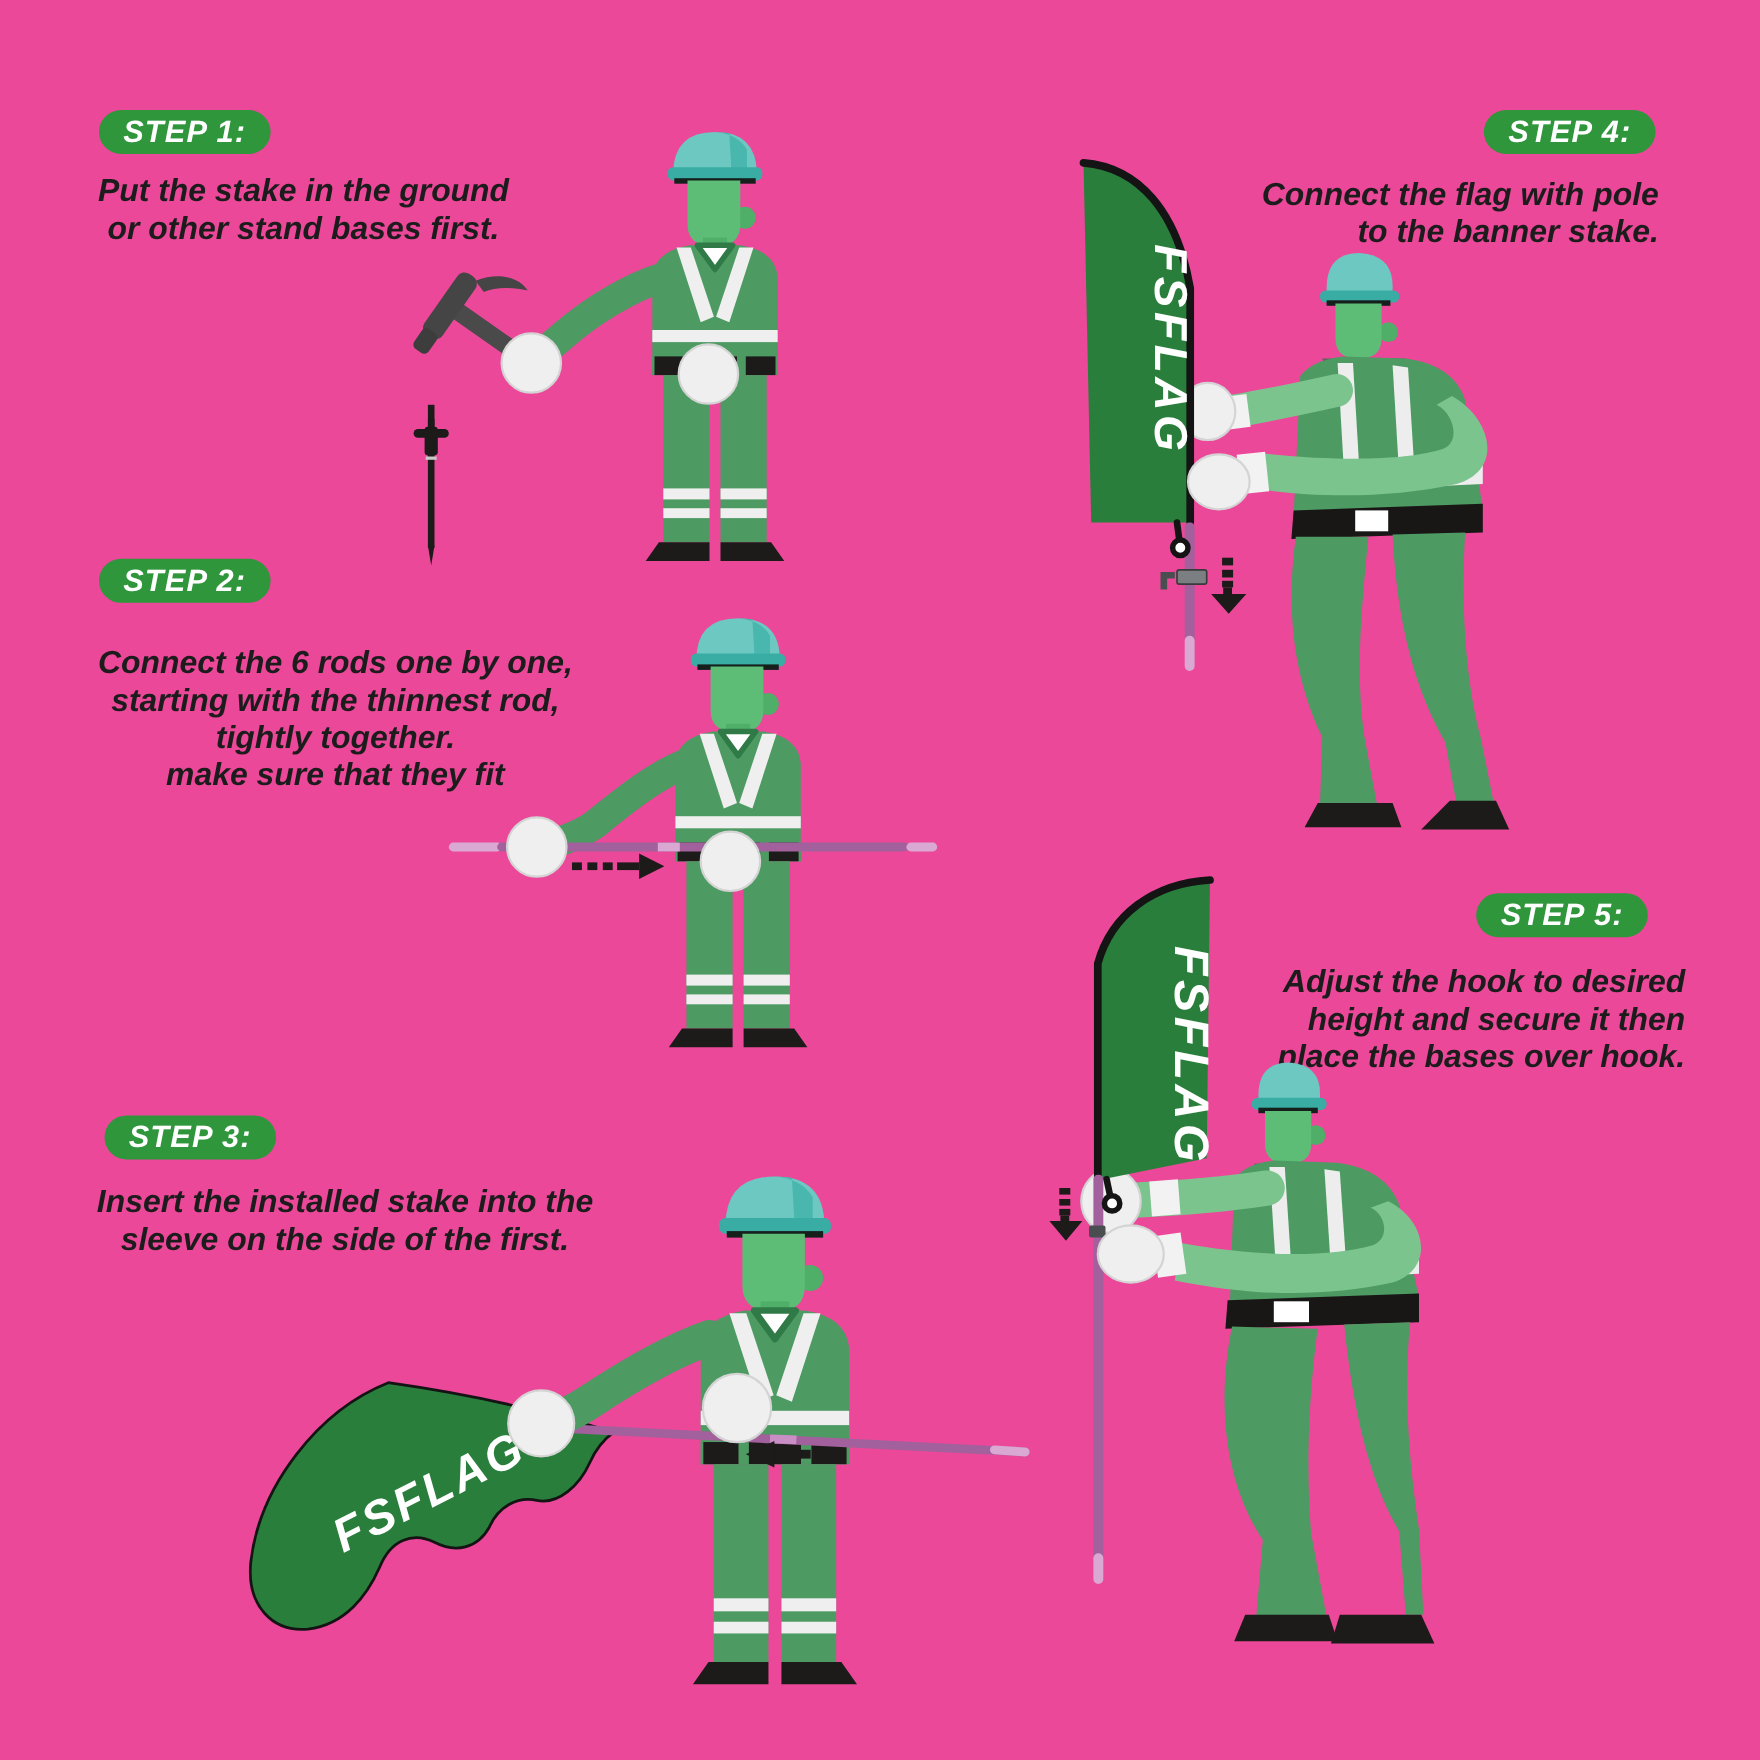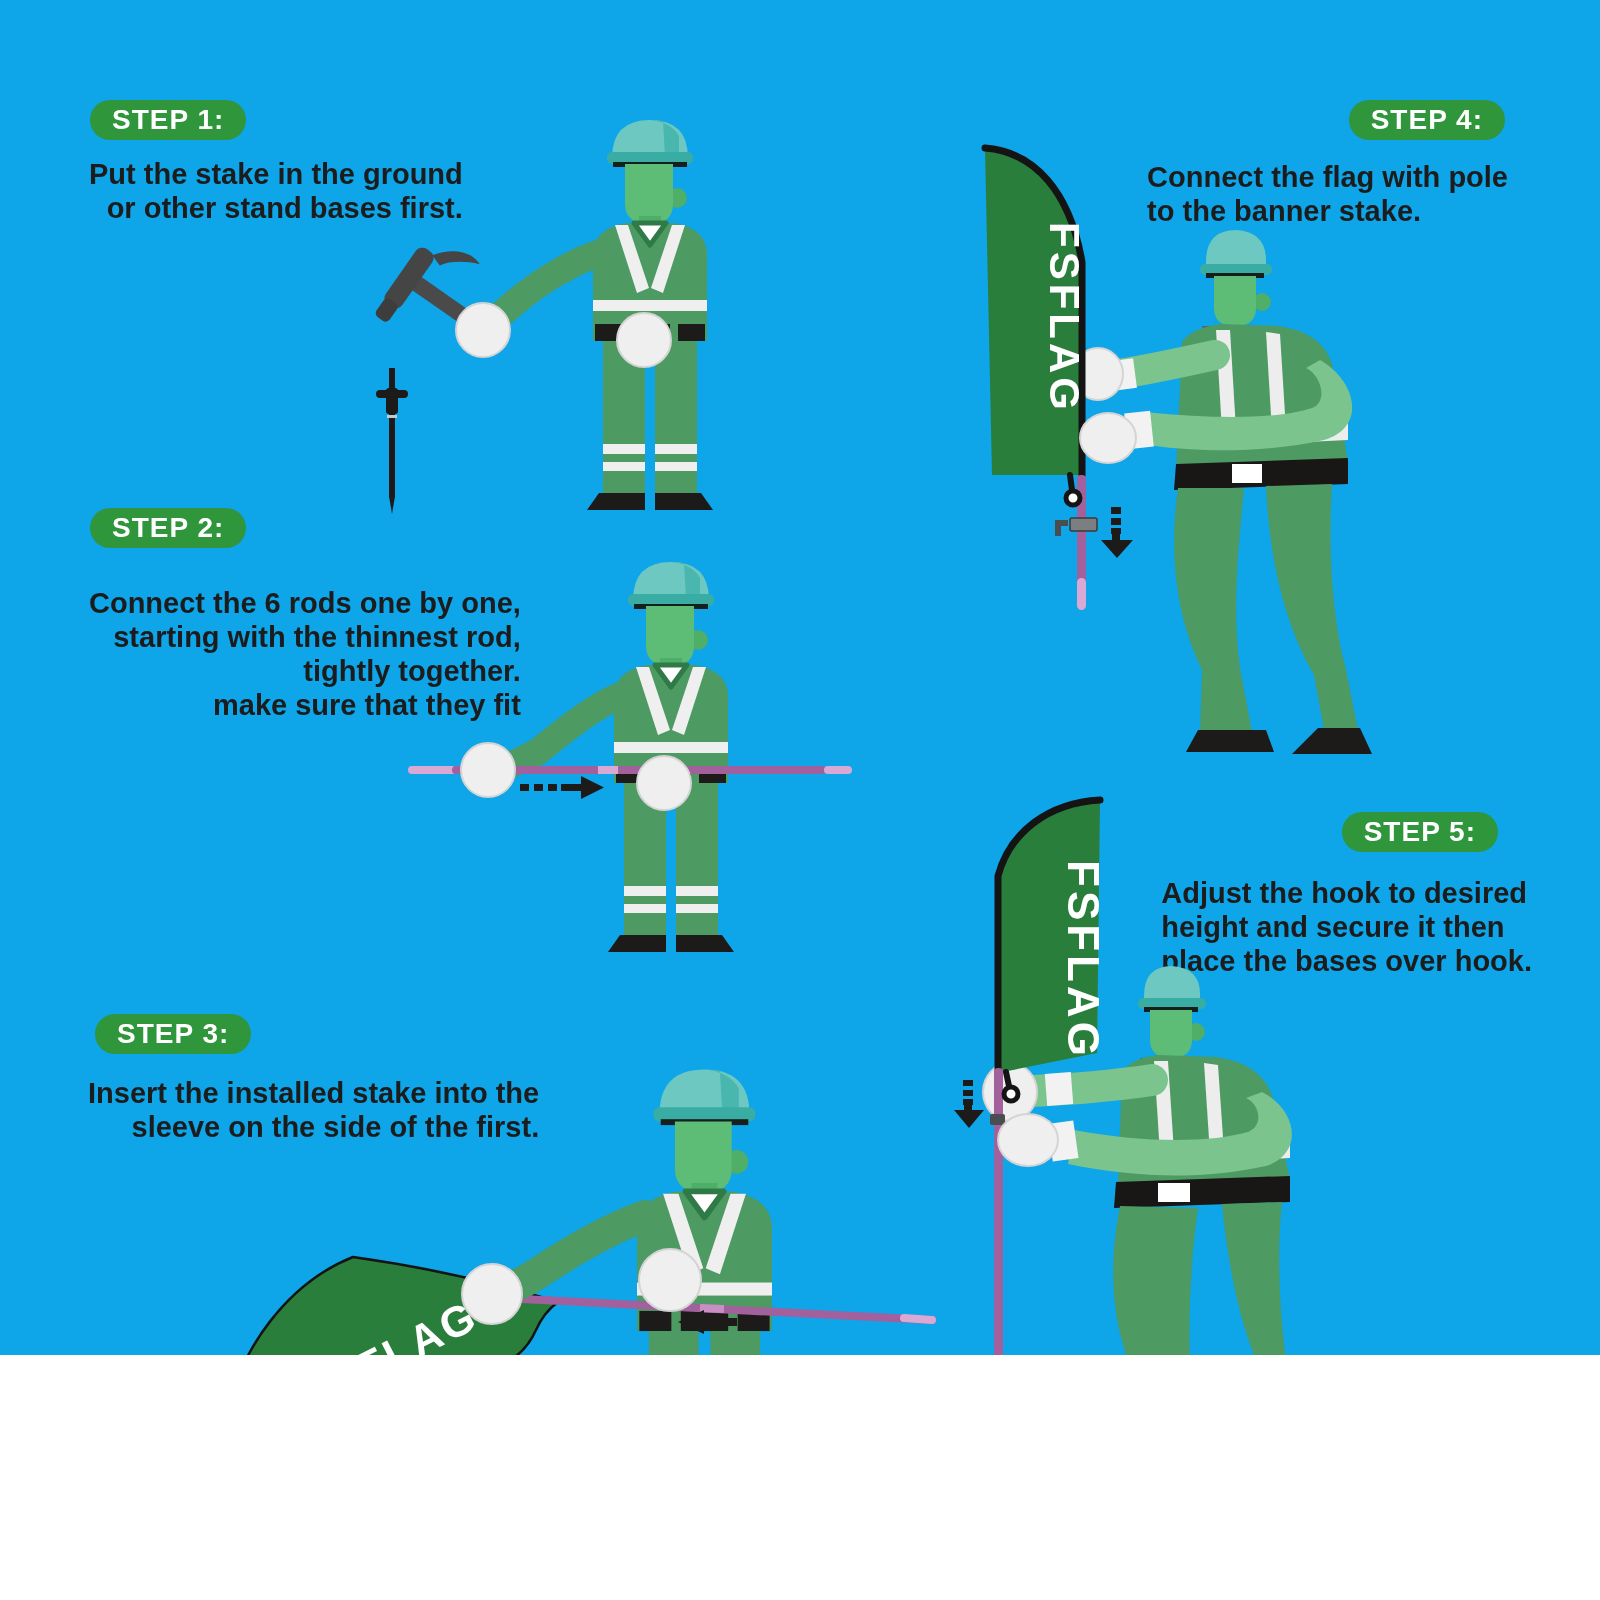--- a/index.html
+++ b/index.html
@@ -1,30 +1,31 @@
 <!DOCTYPE html>
 <html><head>
 <meta charset="utf-8">
 <style>
   html,body{margin:0;padding:0;background:#ffffff;}
   #canvas{
-    position:relative;width:1600px;height:1355px;background:#0ea5e9;overflow:hidden;
+    position:relative;width:1600px;height:1600px;background:#ec4899;overflow:hidden;
     font-family:"Liberation Sans","DejaVu Sans",sans-serif;
+    font-style:italic;
   }
   .abs{position:absolute;}
   .badge{
     display:inline-block;background:#2f963c;color:#ffffff;
     font-weight:700;font-size:28px;line-height:40px;height:40px;
     padding:0 22px;border-radius:21px;letter-spacing:1px;white-space:nowrap;
   }
   .instr{
     color:#1c1c1c;font-weight:700;font-size:29px;line-height:34px;white-space:nowrap;
   }
-  .t-left{text-align:right;}
-  .t-right{text-align:left;}
+  .t-left{text-align:center;}
+  .t-right{text-align:right;}
   svg{display:block;overflow:visible;}
   svg text.flagtxt{
     fill:#ffffff;font-family:"Liberation Sans","DejaVu Sans",sans-serif;
     font-weight:700;
   }
 </style>
 </head>
 <body>
 
 <div id="canvas">

